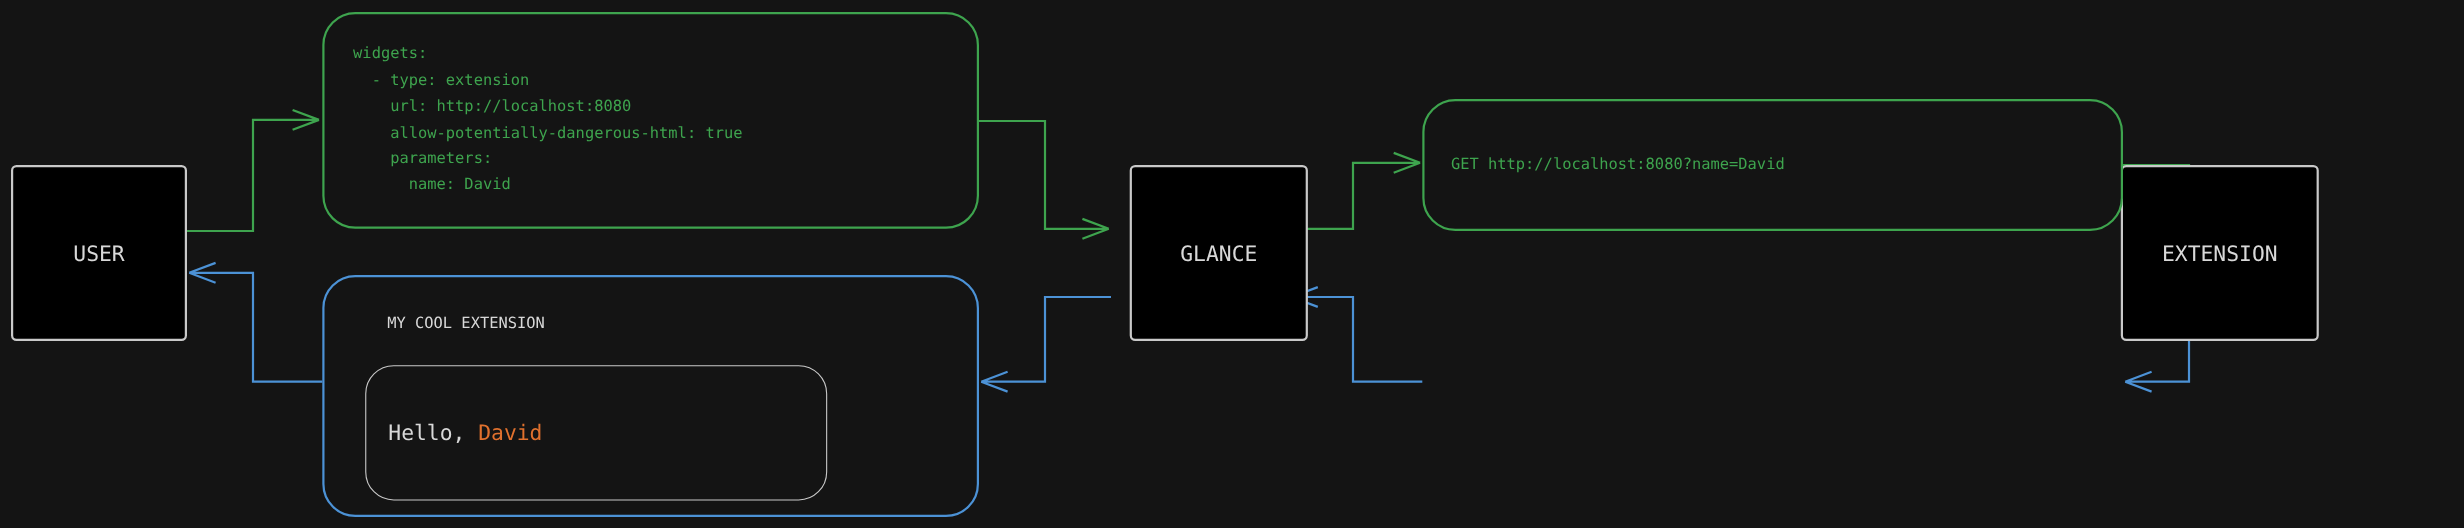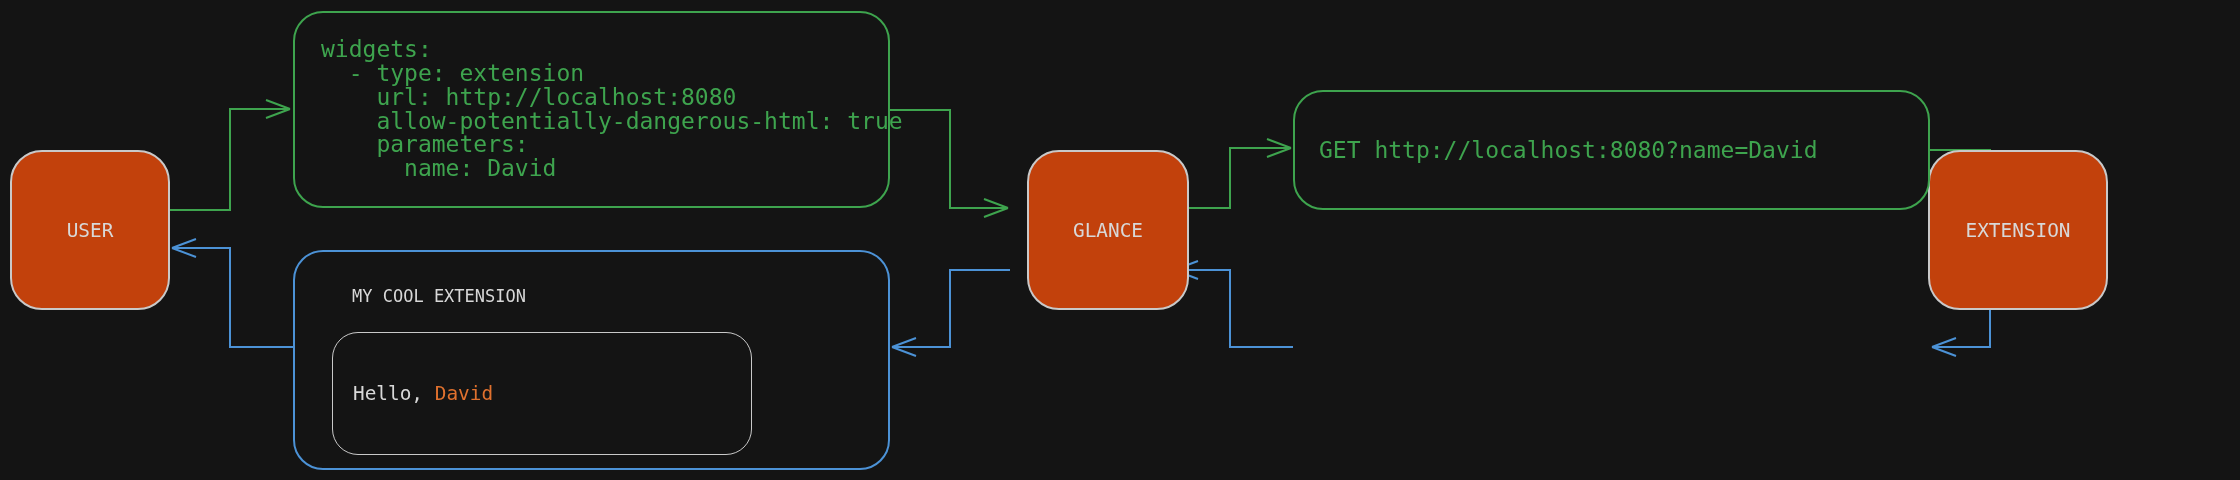--- a/index.html
+++ b/index.html
@@ -26,22 +26,22 @@
     stroke-width: 2;
   }
   #connectors path.green { stroke: #3EA44E; }
   #connectors path.blue  { stroke: #4C92D6; }
 
   
   .node {
     position: absolute;
     box-sizing: border-box;
     border: 2px solid #C9C9C9;
-    border-radius: 32px;
-    background: #c2410c;
+    border-radius: 5px;
+    background: #000000;
     display: flex;
     align-items: center;
     justify-content: center;
   }
   .node .node-label {
     color: #D8D8D8;
     font-size: 19.4px;
     white-space: pre;
   }
   #node-user      { left: 10px;   top: 150px; width: 160px; height: 160px; }
@@ -55,21 +55,21 @@
     border-radius: 30px;
     background: #141414;
     display: flex;
     align-items: center;
   }
   .msg-box.green-box { border: 2px solid #3EA44E; }
   .msg-box.blue-box  { border: 2px solid #4C92D6; }
   .msg-box pre {
     margin: 0;
     font-family: inherit;
-    font-size: 23px;
+    font-size: 14px;
     white-space: pre;
   }
   .green-box pre { color: #3EA44E; }
   .blue-box  pre { color: #4C92D6; }
 
   #box-yaml-config { left: 293px; top: 11px;  width: 597px; height: 197px; }
   #box-yaml-config pre { padding-left: 26px; line-height: 23.8px; }
 
   #box-get-request { left: 1293px; top: 90px; width: 637px; height: 120px; }
   #box-get-request pre { padding-left: 24px; line-height: 24px; }
@@ -79,21 +79,21 @@
 
   
   #box-widget-preview {
     left: 293px; top: 250px; width: 597px; height: 220px;
     display: block;
   }
   #widget-preview-title {
     position: absolute;
     left: 57px; top: 34px;
     color: #D8D8D8;
-    font-size: 17px;
+    font-size: 14px;
     white-space: pre;
   }
   #widget-inner-box {
     position: absolute;
     box-sizing: border-box;
     left: 37px; top: 80px;
     width: 420px; height: 123px;
     border: 1.5px solid #C9C9C9;
     border-radius: 26px;
     display: flex;

